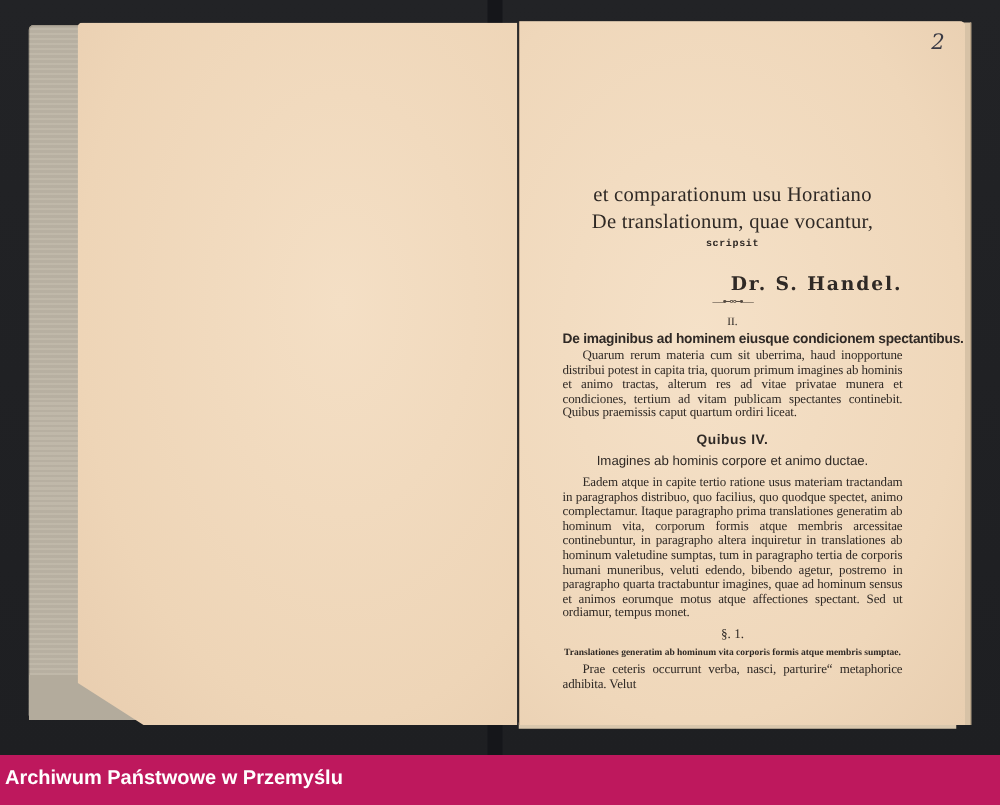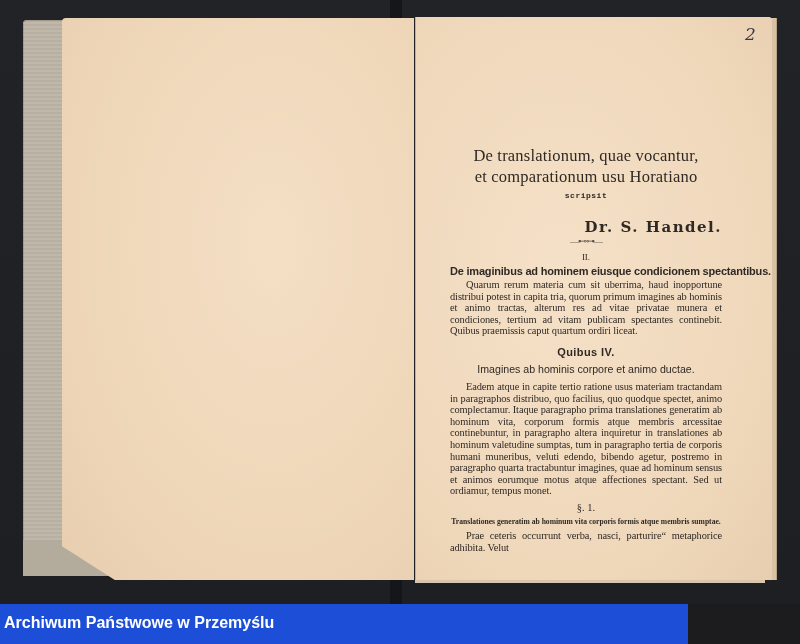--- a/index.html
+++ b/index.html
@@ -100,22 +100,22 @@
     }
     .para2 { margin-top: 6px; }
     .para-num {
       text-align: center; font-size: 10.5px; margin-top: 5px;
     }
     .sub-heading {
       text-align: center; font-weight: bold; font-size: 7.6px; line-height: 10px; margin-top: 4px;
     }
     .para3 { margin-top: 3px; }
     .footer-bar {
-      position: absolute; left: 0; top: 604px; width: 688px; height: 40px;
-      background: #1d4ed8;
+      position: absolute; left: 0; top: 604px; width: 800px; height: 40px;
+      background: #be185d;
     }
     .footer-text {
       position: absolute; left: 4px; top: 10px;
       font-family: "Liberation Sans", sans-serif; font-weight: bold;
       font-size: 16px; color: #ffffff;
     }
   </style>
 </head>
 <body>
 
@@ -125,22 +125,22 @@
   <div class="cover-bottom"></div>
   <div class="page-left"></div>
   <div class="page-right-edge"></div>
   <div class="page-bottom-edge"></div>
   <div class="page-right"></div>
 
   <div class="folio">2</div>
 
   <div class="content">
     <div class="title">
+      <div>et comparationum usu Horatiano</div>
       <div>De translationum, quae vocantur,</div>
-      <div>et comparationum usu Horatiano</div>
     </div>
     <div class="scripsit">scripsit</div>
     <div class="author">Dr. S. Handel.</div>
     <div class="ornament">—⊷⊶—</div>
     <div class="section-num">II.</div>
     <div class="section-heading">De imaginibus ad hominem eiusque condicionem spectantibus.</div>
     <div class="para">Quarum rerum materia cum sit uberrima, haud inopportune distribui potest in capita tria, quorum primum imagines ab hominis et animo tractas, alterum res ad vitae privatae munera et condiciones, tertium ad vitam publicam spectantes continebit. Quibus praemissis caput quartum ordiri liceat.</div>
     <div class="caput">Quibus IV.</div>
     <div class="caput-sub">Imagines ab hominis corpore et animo ductae.</div>
     <div class="para para2">Eadem atque in capite tertio ratione usus materiam tractandam in paragraphos distribuo, quo facilius, quo quodque spectet, animo complectamur. Itaque paragrapho prima translationes generatim ab hominum vita, corporum formis atque membris arcessitae continebuntur, in paragrapho altera inquiretur in translationes ab hominum valetudine sumptas, tum in paragrapho tertia de corporis humani muneribus, veluti edendo, bibendo agetur, postremo in paragrapho quarta tractabuntur imagines, quae ad hominum sensus et animos eorumque motus atque affectiones spectant. Sed ut ordiamur, tempus monet.</div>

